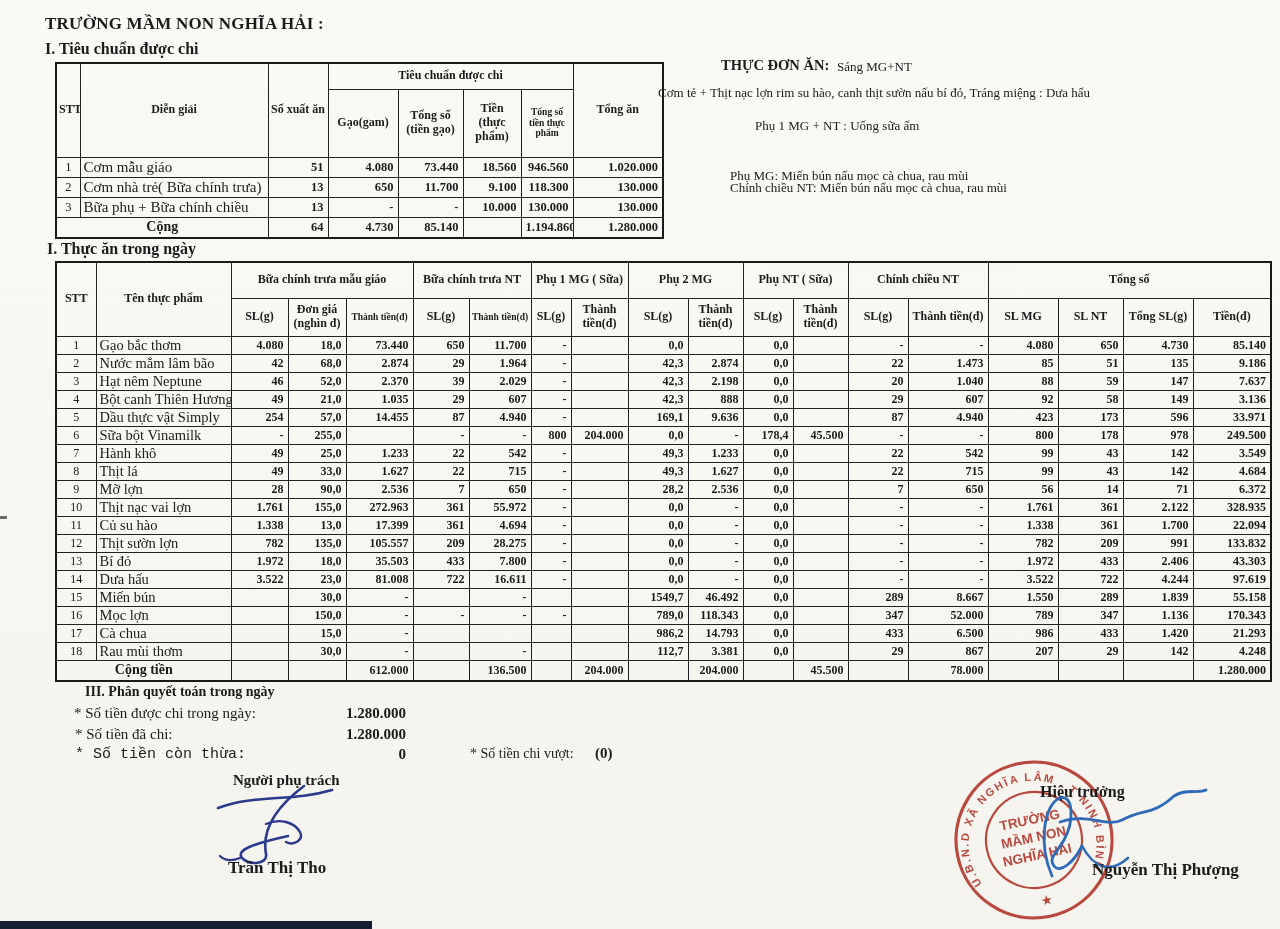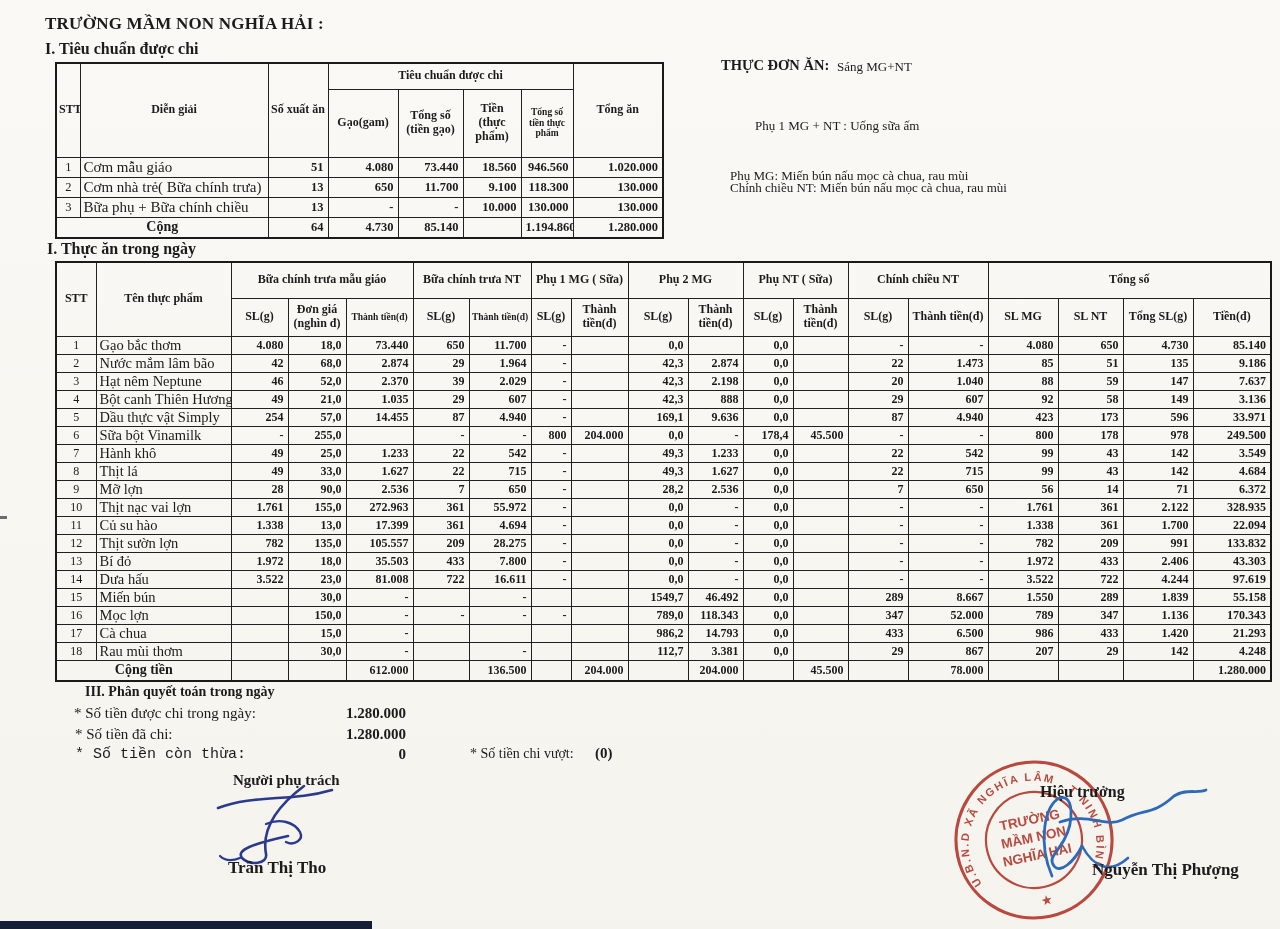--- a/index.html
+++ b/index.html
@@ -41,20 +41,21 @@
 
 <div class="doc">
 
   <div class="abs hdr-line">
     <span>TRƯỜNG MẦM NON NGHĨA HẢI :</span>
   </div>
   <div class="abs sec-title" style="top:40px;left:45px;">I. Tiêu chuẩn được chi</div>
 
   <div class="abs menu-label" style="top:57px;left:697px;margin-left:24px;">THỰC ĐƠN ĂN:</div>
   <div class="abs menu-txt" style="top:59px;left:837px;">Sáng MG+NT</div>
+  <div class="abs menu-txt" style="top:85px;left:658px;">Cơm tẻ + Thịt nạc lợn rim su hào, canh thịt sườn nấu bí đỏ, Tráng miệng : Dưa hấu</div>
   <div class="abs menu-txt" style="top:118px;left:755px;">Phụ 1 MG + NT : Uống sữa ấm</div>
   <div class="abs menu-txt" style="top:168px;left:730px;">Phụ MG: Miến bún nấu mọc cà chua, rau mùi</div>
   <div class="abs menu-txt" style="top:180px;left:730px;">Chính chiều NT:  Miến bún nấu mọc cà chua, rau mùi</div>
 
   <table class="abs t1" style="top:62px;left:55px;width:607px;">
     <colgroup>
       <col style="width:24px">
         <col style="width:188px">
         <col style="width:60px">
         <col style="width:70px">

